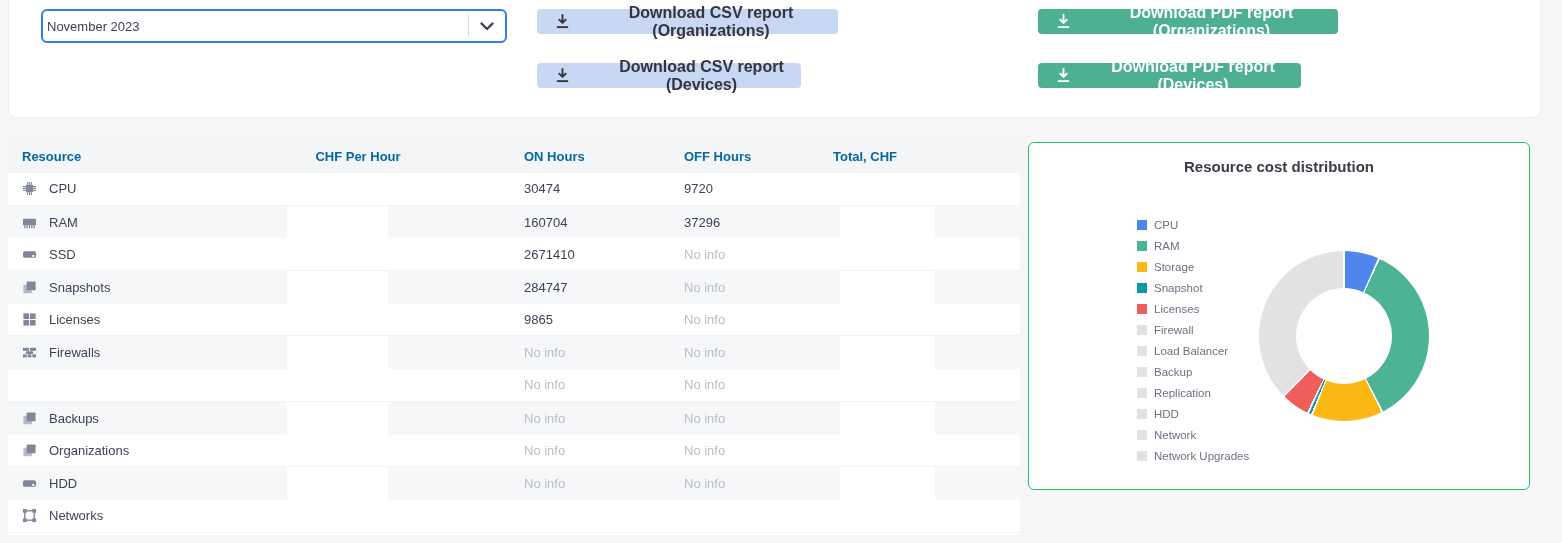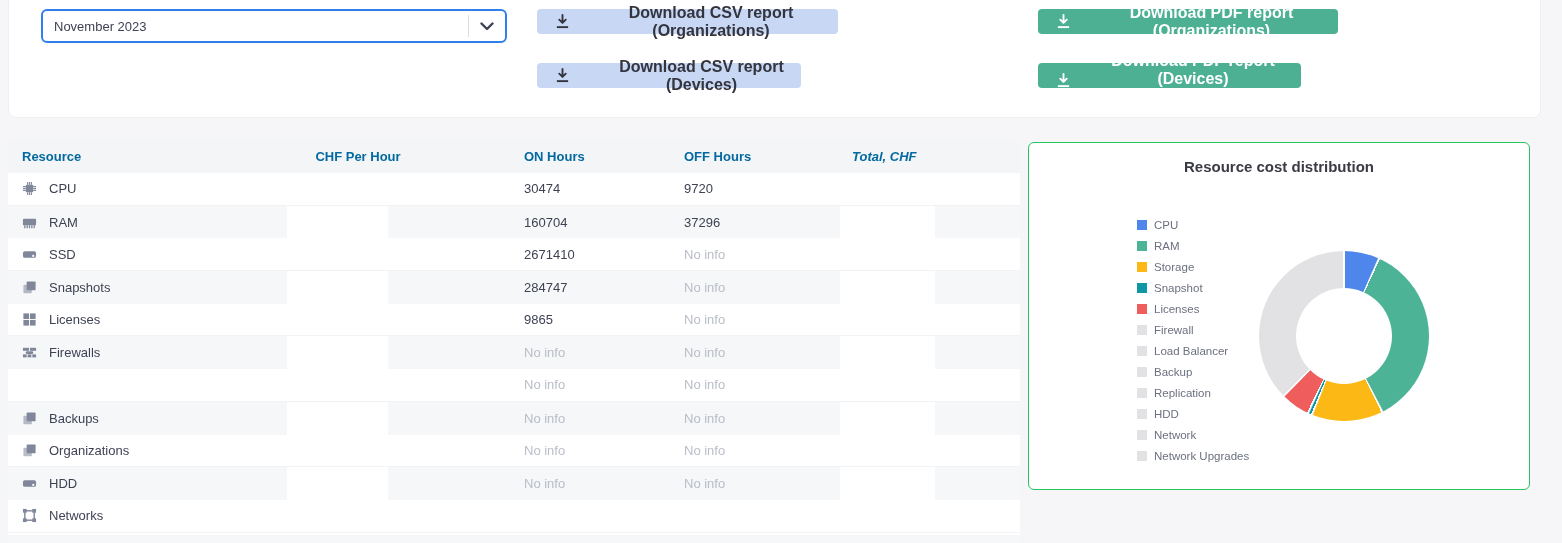--- a/index.html
+++ b/index.html
@@ -16,57 +16,57 @@
   
   #top-card {
     left:8px; top:-6px; width:1533px; height:124px;
     border:1px solid #efeff2; border-radius:8px;
   }
   #period-select {
     position:absolute; left:32px; top:14px; width:466px; height:34px;
     background:#fff; border:2px solid #2f80ed; border-radius:6px;
     display:flex; align-items:center; cursor:pointer;
   }
-  #period-select .val { padding-left:11px; font-size:13px; color:#3f4254; flex:1; }
+  #period-select .val { padding-left:4px; font-size:13px; color:#3f4254; flex:1; }
   #period-select .divider { width:1px; height:22px; background:#d8dbe0; }
   #period-select .chev { width:36px; display:flex; align-items:center; justify-content:center; }
 
   .btn {
     position:absolute; height:25px; border:none; border-radius:4px;
     display:flex; align-items:center; font-size:16px; cursor:pointer;
     font-family:"Liberation Sans", sans-serif;
   }
   .btn .dl-ic { margin:0 14px 0 18px; display:flex; }
   .btn-csv { background:#c7d7f4; color:#33343e; font-weight:700; }
   .btn-pdf { background:#4db093; color:#ffffff; font-weight:700; }
   #csv-org { left:528px; top:14px; width:301px; }
   #csv-dev { left:528px; top:68px; width:264px;gap:18px; }
   #pdf-org { left:1029px; top:14px; width:300px; }
-  #pdf-dev { left:1029px; top:68px; width:263px;align-items:flex-end; }
+  #pdf-dev { left:1029px; top:68px; width:263px; }
 
   
   #table-card { left:8px; top:140px; width:1012px; height:403px; }
   .t-header {
     position:relative; height:33px; background:#f4f5f7;
     font-size:13px; font-weight:700; color:#0369a1;
   }
   .t-row { position:relative; height:32.7px; font-size:13px; }
   .t-row.striped { background:#f6f7f8; }
   .t-row.plain  { border-bottom:1px solid #f2f3f5; }
   .t-row .white-patch { position:absolute; top:0; bottom:0; background:#fff; }
   .patch-a { left:279px; width:101px; }
   .patch-b { left:832px; width:95px; }
   .cell { position:absolute; top:0; height:100%; display:flex; align-items:center; }
   .c-resource { left:14px; }
   .c-resource .ic { width:15px; height:15px; margin-right:12px; display:flex; color:#80879a; }
   .c-resource .lbl { color:#3f4254; font-weight:500; }
   .c-chf   { left:270px; width:160px; justify-content:center; }
   .c-on    { left:516px; }
   .c-off   { left:676px; }
-  .c-total { left:844px;font-style:italic; }
+  .c-total { left:825px; }
   .cell.muted { color:#b9bdc7; }
   #partial-row {
     position:absolute; left:0; bottom:0; width:100%; height:8px; background:#f6f7f8;
   }
 
   
   #chart-card {
     left:1028px; top:142px; width:502px; height:348px;
     border:1px solid #22c55e; border-radius:6px;
   }

